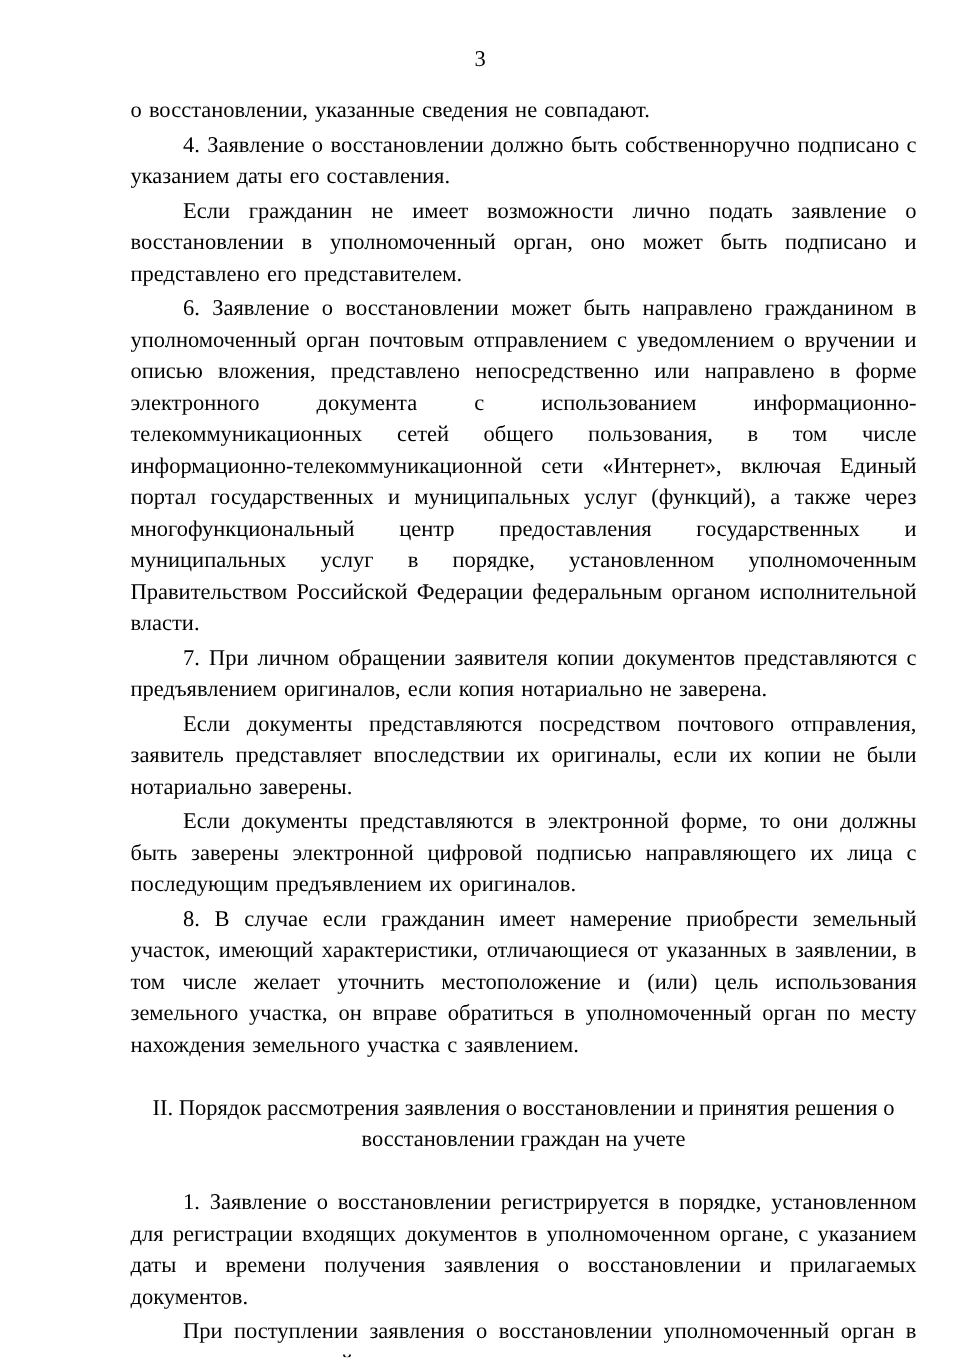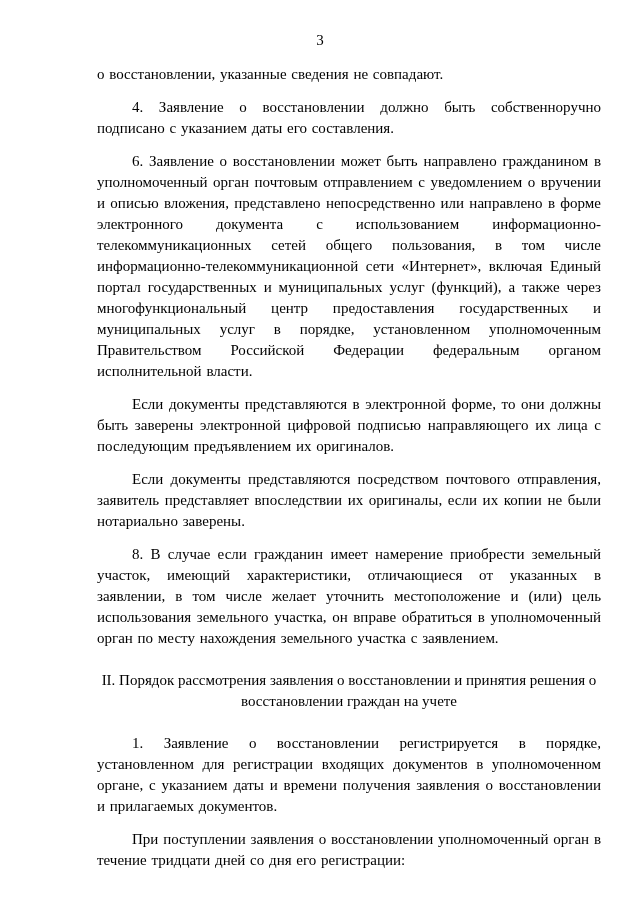--- a/index.html
+++ b/index.html
@@ -23,21 +23,21 @@
     font-size: 15px;
     line-height: 15px;
   }
   .content {
     margin: 16px 27px 0 85px;
     font-size: 15px;
     line-height: 21px;
     text-align: justify;
   }
   .content p {
-    margin: 12px;
+    margin: 2px;
     text-indent: 35px;
     word-spacing: 1px;
   }
   .content p.cont {
     text-indent: 0;
   }
   .section-heading {
     font-size: 15px;
     line-height: 21px;
     font-weight: normal;
@@ -48,23 +48,25 @@
 </style>
 </head>
 <body>
 
 <div class="page">
   <div class="page-number">3</div>
 
   <div class="content">
     <p class="cont">о восстановлении, указанные сведения не совпадают.</p>
     <p>4. Заявление о восстановлении должно быть собственноручно подписано с указанием даты его составления.</p>
+    <p>Если гражданин не имеет возможности лично подать заявление о восстановлении в уполномоченный орган, оно может быть подписано и представлено его представителем.</p>
     <p>6. Заявление о восстановлении может быть направлено гражданином в уполномоченный орган почтовым отправлением с уведомлением о вручении и описью вложения, представлено непосредственно или направлено в форме электронного документа с использованием информационно-телекоммуникационных сетей общего пользования, в том числе информационно-телекоммуникационной сети «Интернет», включая Единый портал государственных и муниципальных услуг (функций), а также через многофункциональный центр предоставления государственных и муниципальных услуг в порядке, установленном уполномоченным Правительством Российской Федерации федеральным органом исполнительной власти.</p>
+    <p>7. При личном обращении заявителя копии документов представляются с предъявлением оригиналов, если копия нотариально не заверена.</p>
+    <p>Если документы представляются посредством почтового отправления, заявитель представляет впоследствии их оригиналы, если их копии не были нотариально заверены.</p>
     <p>Если документы представляются в электронной форме, то они должны быть заверены электронной цифровой подписью направляющего их лица с последующим предъявлением их оригиналов.</p>
-    <p>Если документы представляются посредством почтового отправления, заявитель представляет впоследствии их оригиналы, если их копии не были нотариально заверены.</p>
     <p>8. В случае если гражданин имеет намерение приобрести земельный участок, имеющий характеристики, отличающиеся от указанных в заявлении, в том числе желает уточнить местоположение и (или) цель использования земельного участка, он вправе обратиться в уполномоченный орган по месту нахождения земельного участка с заявлением.</p>
 
     <h2 class="section-heading">II. Порядок рассмотрения заявления о восстановлении и принятия решения о восстановлении граждан на учете</h2>
 
     <p>1. Заявление о восстановлении регистрируется в порядке, установленном для регистрации входящих документов в уполномоченном органе, с указанием даты и времени получения заявления о восстановлении и прилагаемых документов.</p>
     <p>При поступлении заявления о восстановлении уполномоченный орган в течение тридцати дней со дня его регистрации:</p>
 
   </div>
 </div>
 

